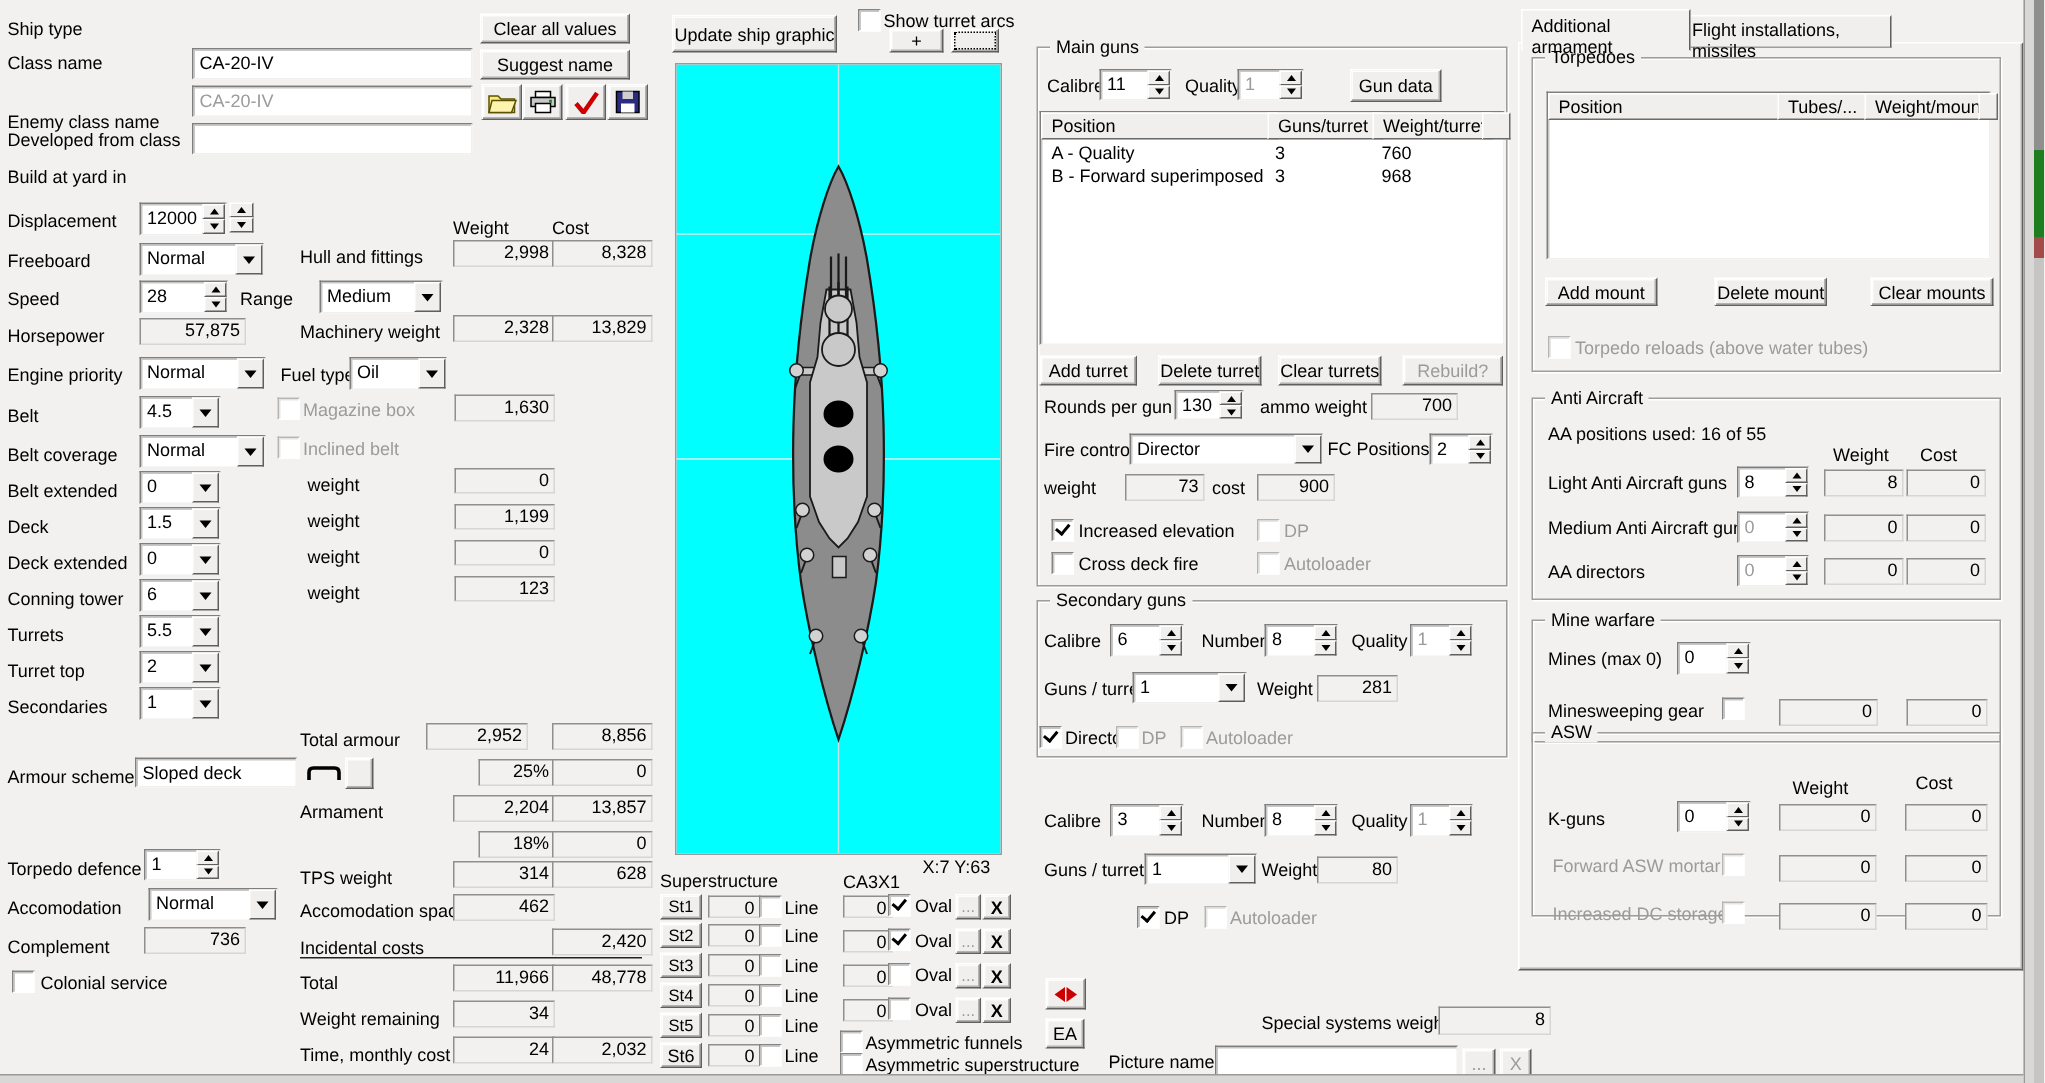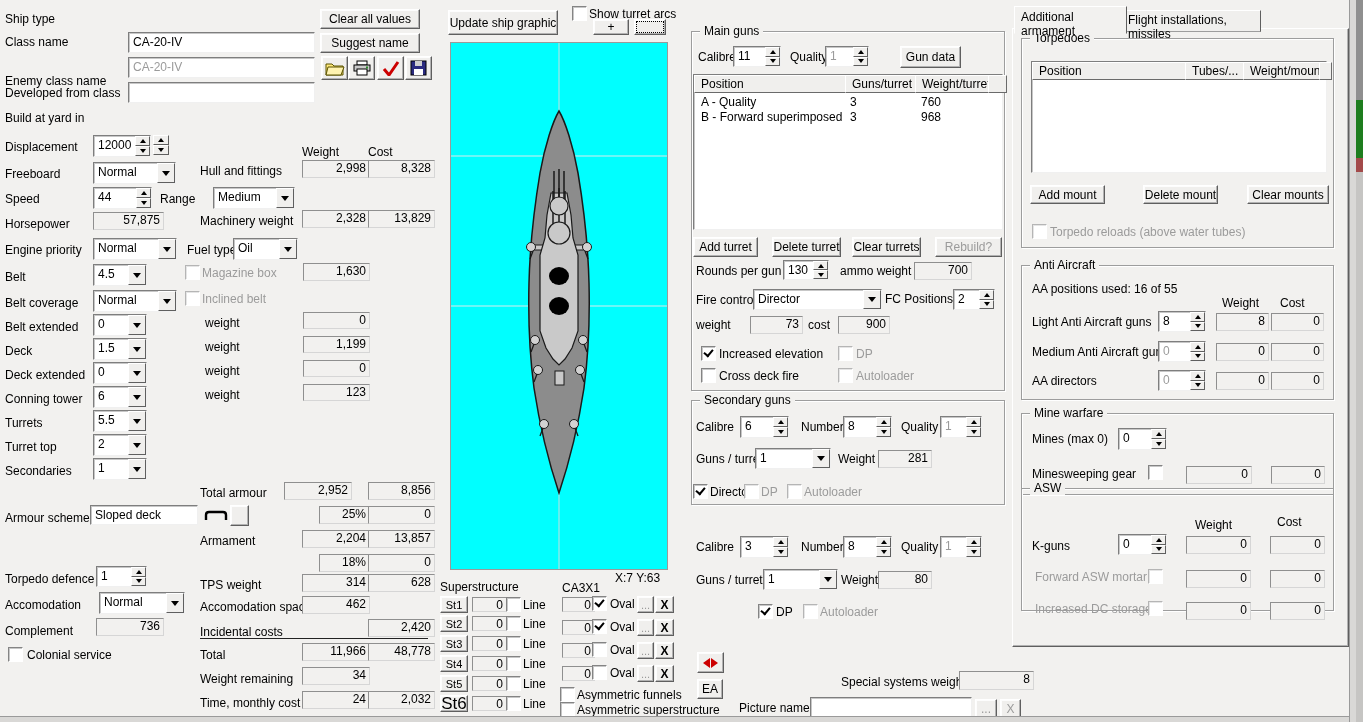--- a/index.html
+++ b/index.html
@@ -125,21 +125,21 @@
   <span class="lbl" style="left:5px;top:168px">Freeboard</span>
   <div class="combo" style="left:93px;top:162px;width:81px;height:20px">
     <span class="ct">Normal</span>
     <span class="cbtn">
         <i class="ad"></i>
       </span>
   </div>
 
   <span class="lbl" style="left:5px;top:193px">Speed</span>
   <div class="spin" style="left:93px;top:187px;width:57px;height:20px">
-    <span class="st">44</span>
+    <span class="st">28</span>
     <span class="sbtns">
         <span class="sb">
           <i class="au"></i>
         </span>
         <span class="sb">
           <i class="adn"></i>
         </span>
       </span>
   </div>
   <span class="lbl" style="left:160px;top:193px">Range</span>
@@ -397,21 +397,21 @@
   <div class="b" style="left:440px;top:655px;width:26px;height:15px;font-size:11px">St4</div>
   <div class="disp" style="left:472px;top:656px;width:28px;height:12px">0</div>
   <span class="cb" style="left:506px;top:656px"></span>
   <span class="lbl" style="left:523px;top:658px">Line</span>
 
   <div class="b" style="left:440px;top:675px;width:26px;height:15px;font-size:11px">St5</div>
   <div class="disp" style="left:472px;top:676px;width:28px;height:12px">0</div>
   <span class="cb" style="left:506px;top:676px"></span>
   <span class="lbl" style="left:523px;top:678px">Line</span>
 
-  <div class="b" style="left:440px;top:695px;width:26px;height:15px;font-size:17px">St6</div>
+  <div class="b" style="left:440px;top:695px;width:26px;height:15px;font-size:12px">St6</div>
   <div class="disp" style="left:472px;top:696px;width:28px;height:12px">0</div>
   <span class="cb" style="left:506px;top:696px"></span>
   <span class="lbl" style="left:523px;top:698px">Line</span>
 
   <div class="disp" style="left:562px;top:597px;width:26px;height:12px">0</div>
   <span class="cb on" style="left:592px;top:596px"></span>
   <span class="lbl" style="left:610px;top:598px">Oval</span>
   <div class="b dim" style="left:637px;top:596px;width:15px;height:15px;font-size:11px">...</div>
   <div class="b" style="left:655px;top:596px;width:17px;height:15px;font-weight:bold">X</div>
 

